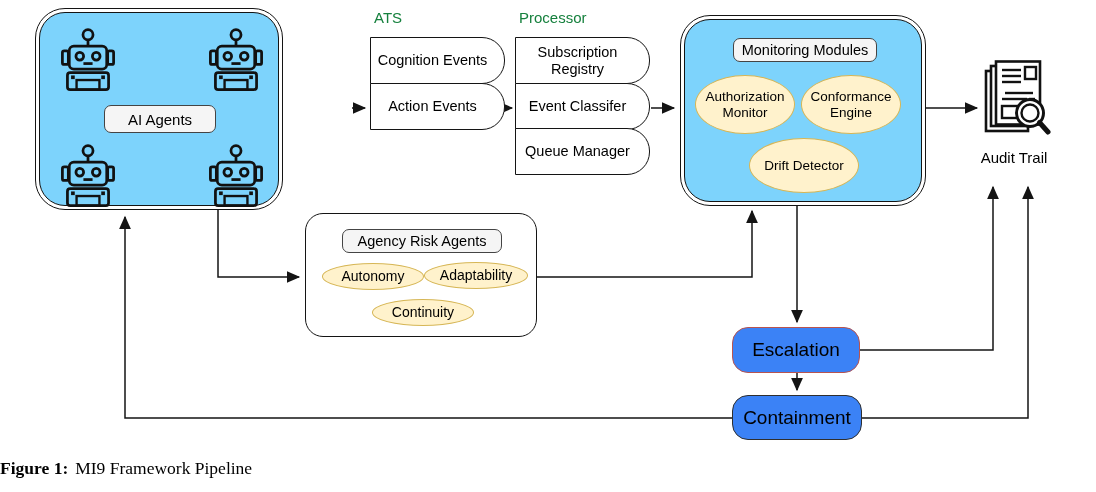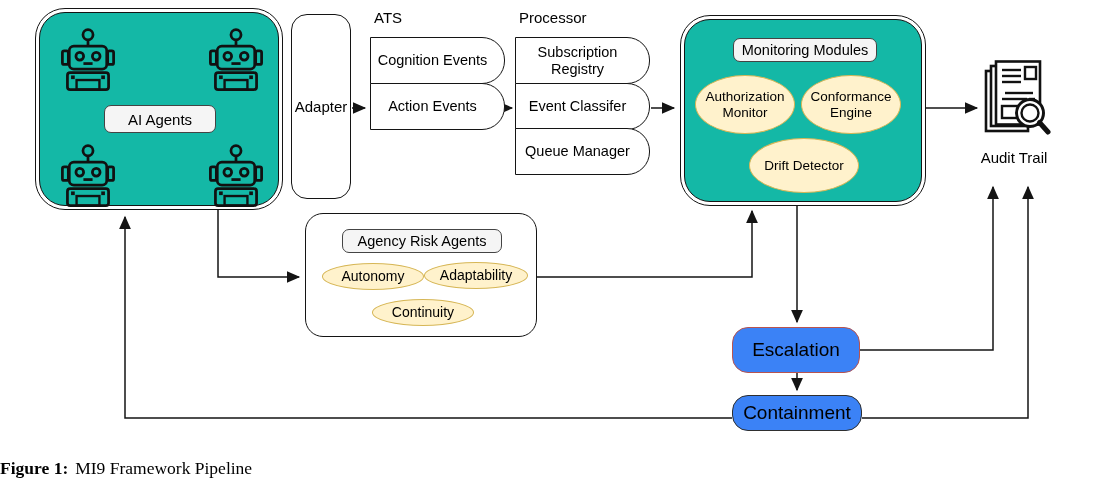--- a/index.html
+++ b/index.html
@@ -6,26 +6,26 @@
   *{box-sizing:border-box;}
   .canvas{
     position:relative;width:1096px;height:492px;background:#fff;
     font-family:"Liberation Sans",sans-serif;color:#000;overflow:hidden;
   }
   .abs{position:absolute;}
   svg.connectors{position:absolute;left:0;top:0;width:1096px;height:492px;pointer-events:none;}
 
   
   .dbl{border:1.6px solid #141414;border-radius:30px;padding:3px;background:#fff;}
-  .dbl .inner{position:relative;width:100%;height:100%;border:1px solid #141414;border-radius:26px;background:#14b8a6;text-decoration:underline;}
+  .dbl .inner{position:relative;width:100%;height:100%;border:1px solid #141414;border-radius:26px;background:#7dd3fc;text-decoration:underline;}
 
   .adapter{border:1.4px solid #141414;border-radius:16px;background:#fff;
     display:flex;align-items:center;justify-content:center;font-size:15px;}
 
-  .group-title{font-size:15px;color:#000000;}
+  .group-title{font-size:15px;color:#15803d;}
 
   .stack-row{width:135px;height:47px;background:#fff;border:1.4px solid #141414;
     border-radius:0 23px 23px 0;display:flex;align-items:center;justify-content:center;
     text-align:center;font-size:14.5px;line-height:1.15;margin-top:-1.4px;padding-right:10px;}
   .stack-row:first-child{margin-top:0;}
 
   .pill{background:#F5F5F5;border:1.4px solid #444;border-radius:7px;
     display:flex;align-items:center;justify-content:center;font-size:15px;}
 
   .ell{background:#FFF2CC;border:1.4px solid #D6B656;border-radius:50%;
@@ -134,21 +134,20 @@
           <rect x="7.5" y="50" width="45" height="18.5" rx="3"></rect>
           <rect x="17.5" y="58" width="25" height="10.5" stroke-width="2.6"></rect>
         </g>
         <rect x="11.5" y="53" width="4" height="4" fill="#111"></rect>
           <rect x="44.5" y="53" width="4" height="4" fill="#111"></rect>
       </svg>
       <div class="abs pill" style="left:64px;top:92px;width:112px;height:28px;">AI Agents</div>
     </div>
   </div>
 
-  <div class="abs adapter" style="left:291px;top:14px;width:60px;height:185px;">Adapter</div>
 
   <div class="abs group-title" style="left:374px;top:9px;">ATS</div>
   <div class="abs" style="left:370px;top:37px;">
     <div class="stack-row">Cognition Events</div>
     <div class="stack-row">Action Events</div>
   </div>
 
   <div class="abs group-title" style="left:519px;top:9px;">Processor</div>
   <div class="abs" style="left:515px;top:37px;">
     <div class="stack-row">Subscription Registry</div>
@@ -190,19 +189,19 @@
   <div class="abs audit-label" style="left:964px;top:149px;width:100px;">Audit Trail</div>
 
   <div class="abs" style="left:305px;top:213px;width:232px;height:124px;border:1.5px solid #141414;border-radius:18px;background:#fff;">
     <div class="abs pill" style="left:36px;top:15px;width:160px;height:24px;font-size:14.5px;">Agency Risk Agents</div>
     <div class="abs ell" style="left:16px;top:49px;width:102px;height:27px;font-size:14px;">Autonomy</div>
     <div class="abs ell" style="left:118px;top:48px;width:104px;height:27px;font-size:14px;">Adaptability</div>
     <div class="abs ell" style="left:66px;top:85px;width:102px;height:27px;font-size:14px;">Continuity</div>
   </div>
 
   <div class="abs alert" style="left:732px;top:327px;width:128px;height:46px;">Escalation</div>
-  <div class="abs alert darkline" style="left:732px;top:395px;width:130px;height:36px;">Containment</div>
+  <div class="abs alert darkline" style="left:732px;top:395px;width:130px;height:45px;">Containment</div>
 
   <div class="caption">
     <span class="cap-bold">Figure 1:</span><span>MI9 Framework Pipeline</span>
   </div>
 
 </div>
 
 </body></html>

